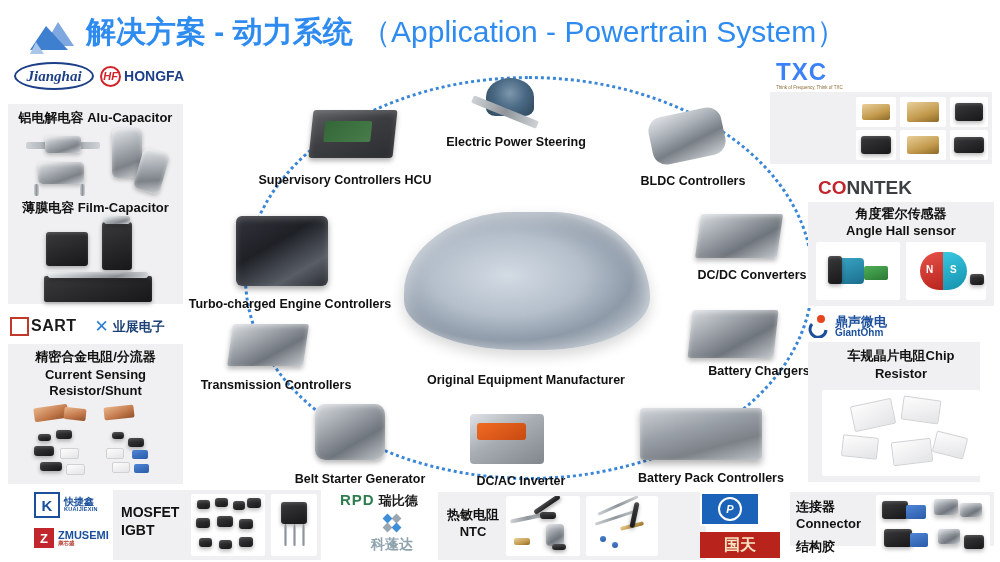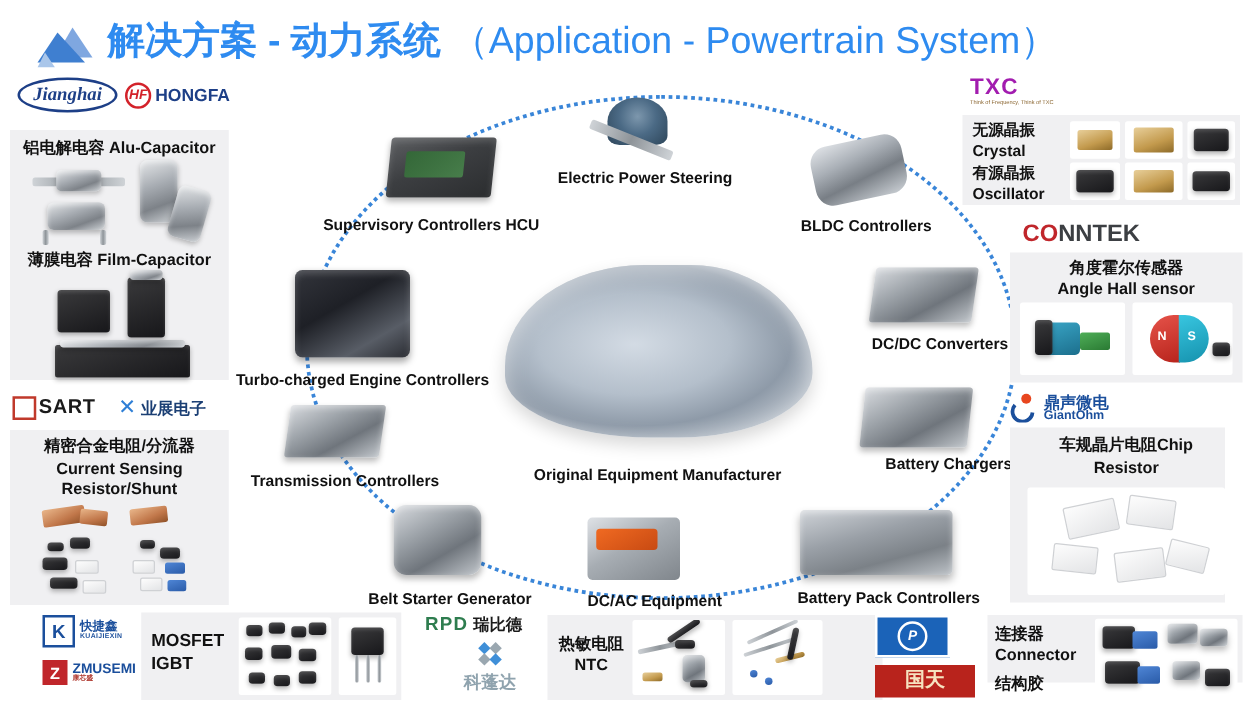--- a/index.html
+++ b/index.html
@@ -232,37 +232,31 @@
   <div class="art car" style="left:404px;top:212px;width:246px;height:138px;"></div>
   <div class="center-label" style="left:420px;top:373px;width:212px;font-size:12.5px;">Original Equipment Manufacturer</div>
 
   <div class="art steel" style="left:690px;top:310px;width:86px;height:48px;transform:skewX(-6deg);"></div>
   <div class="center-label" style="left:700px;top:364px;width:118px;font-size:12.5px;">Battery Chargers</div>
 
   <div class="art steel" style="left:315px;top:404px;width:70px;height:56px;border-radius:10px;"></div>
   <div class="center-label" style="left:290px;top:472px;width:140px;font-size:12.5px;">Belt Starter Generator</div>
 
   <div class="art inverter" style="left:470px;top:414px;width:74px;height:50px;"></div>
-  <div class="center-label" style="left:470px;top:474px;width:102px;font-size:12.5px;">DC/AC  Equipment</div>
+  <div class="center-label" style="left:470px;top:474px;width:102px;font-size:12.5px;">DC/AC  Inverter</div>
 
   <div class="art pack" style="left:640px;top:408px;width:122px;height:52px;"></div>
   <div class="center-label" style="left:628px;top:471px;width:166px;font-size:12.5px;">Battery Pack Controllers</div>
 
   <div style="position:absolute;left:776px;top:60px;width:90px;height:28px;">
-    <div class="brand" style="color:#a21caf;font-size:18px;letter-spacing:1px;">TXC</div>
+    <div class="brand" style="color:#3b82f6;font-size:24px;letter-spacing:1px;">TXC</div>
     <div style="color:#8e6a36;font-size:4.5px;margin-top:1px;white-space:nowrap;">Think of Frequency, Think of TXC</div>
   </div>
 
   <div class="panel" style="left:770px;top:92px;width:222px;height:72px;">
-    <div style="position:absolute;left:8px;top:4px;width:72px;font-size:12.5px;font-weight:bold;color:#111;line-height:1.35;">
-      <div>无源晶振</div>
-      <div>Crystal</div>
-      <div>有源晶振</div>
-      <div>Oscillator</div>
-    </div>
     <div class="photo-tile" style="left:86px;top:5px;width:40px;height:30px;">
       <div class="art gold" style="left:6px;top:7px;width:28px;height:16px;"></div>
     </div>
     <div class="photo-tile" style="left:130px;top:5px;width:46px;height:30px;">
       <div class="art gold" style="left:7px;top:5px;width:32px;height:20px;"></div>
     </div>
     <div class="photo-tile" style="left:180px;top:5px;width:38px;height:30px;">
       <div class="art dark" style="left:5px;top:6px;width:28px;height:18px;"></div>
     </div>
     <div class="photo-tile" style="left:86px;top:38px;width:40px;height:30px;">

